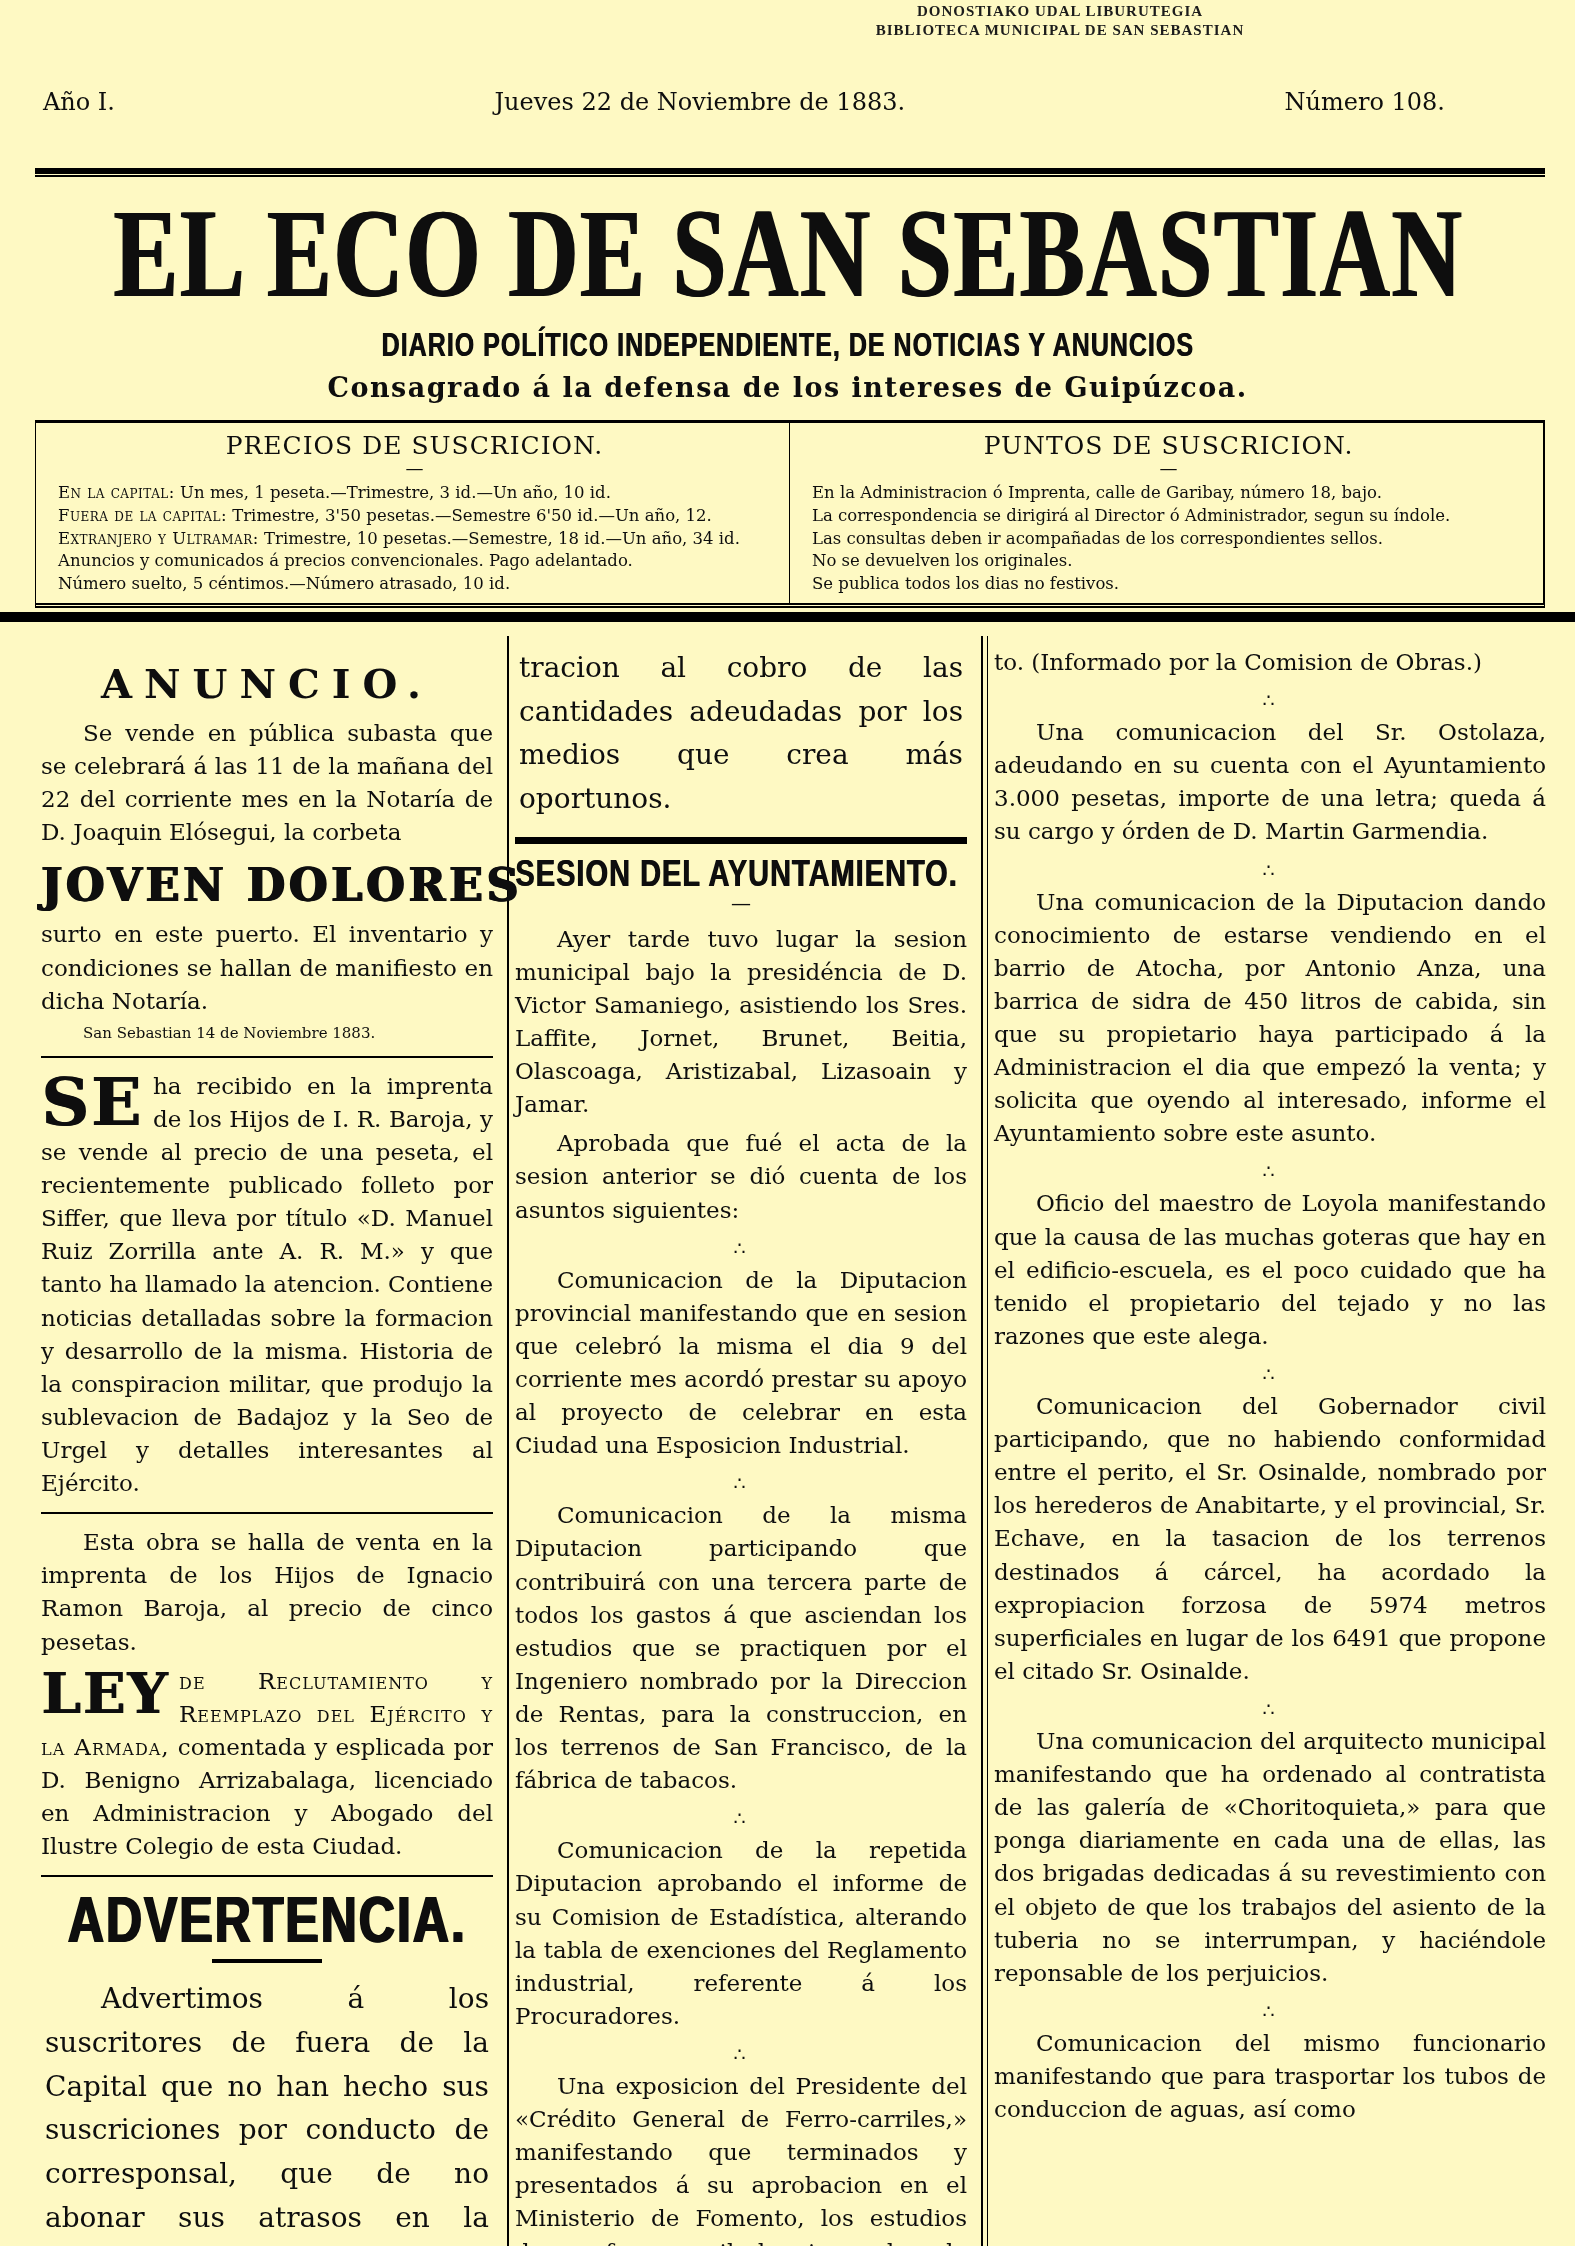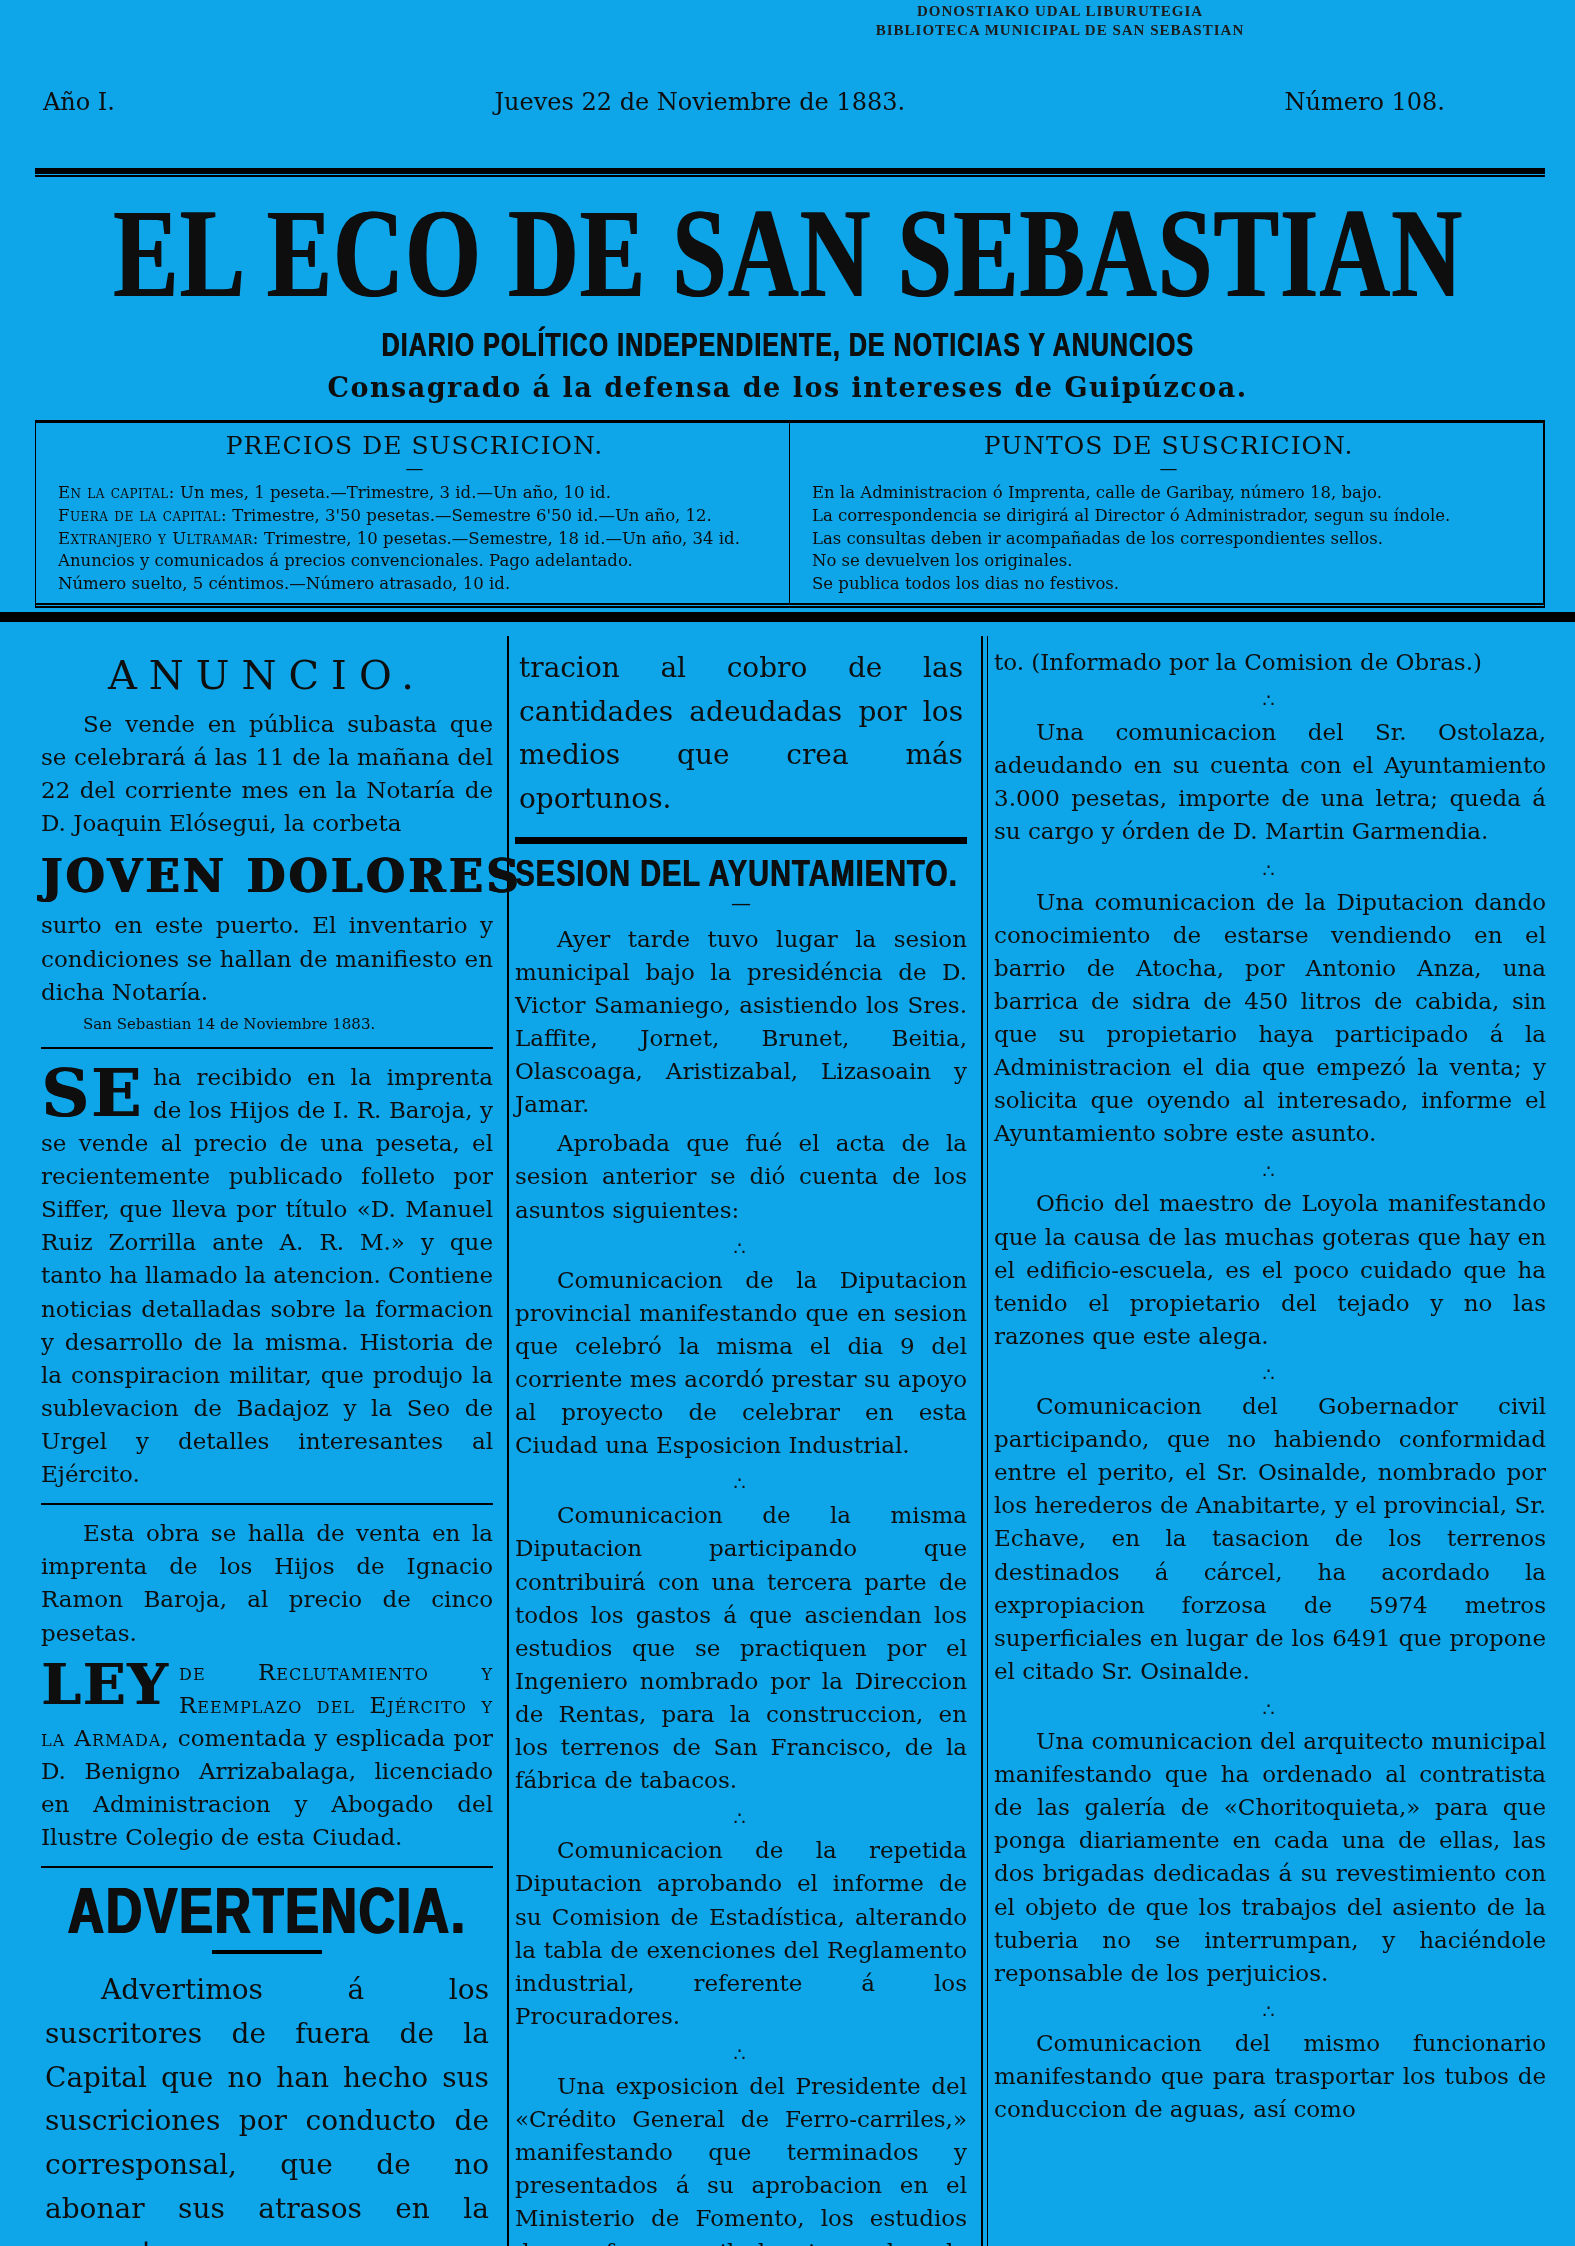--- a/index.html
+++ b/index.html
@@ -1,21 +1,21 @@
 <!DOCTYPE html>
 <html><head>
 <meta charset="utf-8">
 <title>El Eco de San Sebastian</title>
 <style>
   html,body{margin:0;padding:0;background:#e8e8e8;}
   .page{
     position:relative;
     width:1575px;height:2246px;
     margin:0 auto;
-    background:#0ea5e9;
+    background:#fef9c3;
     color:#0e0e0e;
     font-family:"DejaVu Serif", serif;
     overflow:hidden;
   }
   
   .stamp{
     position:absolute;top:2px;left:690px;width:740px;
     text-align:center;
     font-family:"Liberation Serif", serif;
     font-weight:bold;font-size:15px;line-height:1.25;
@@ -88,22 +88,22 @@
   .col2{width:452px;}
   .col3{flex:1;}
   .vdiv{width:0;border-left:2px solid #000;}
   .vdiv.double{width:4px;border-left:2px solid #000;border-right:1px solid #000;}
   p.body{
     font-size:23px;line-height:1.44;text-align:justify;margin:6px 0;
   }
   p.indent{text-indent:42px;}
   p.noindent{text-indent:0;}
   .h-anuncio{
-    text-align:center;font-size:40px;font-weight:normal;
-    letter-spacing:12px;margin:12px 0 10px;
+    text-align:center;font-size:40px;font-weight:bold;
+    letter-spacing:12px;margin:20px 0 10px;
   }
   .shipname{
     text-align:center;margin:10px 0 8px;
   }
   .shipname span{
     display:inline-block;font-weight:bold;font-size:44px;letter-spacing:4px;
     transform:scaleY(1.08);
     text-shadow:1.4px 0 0 currentColor,-0.7px 0 0 currentColor;
     white-space:nowrap;
   }

